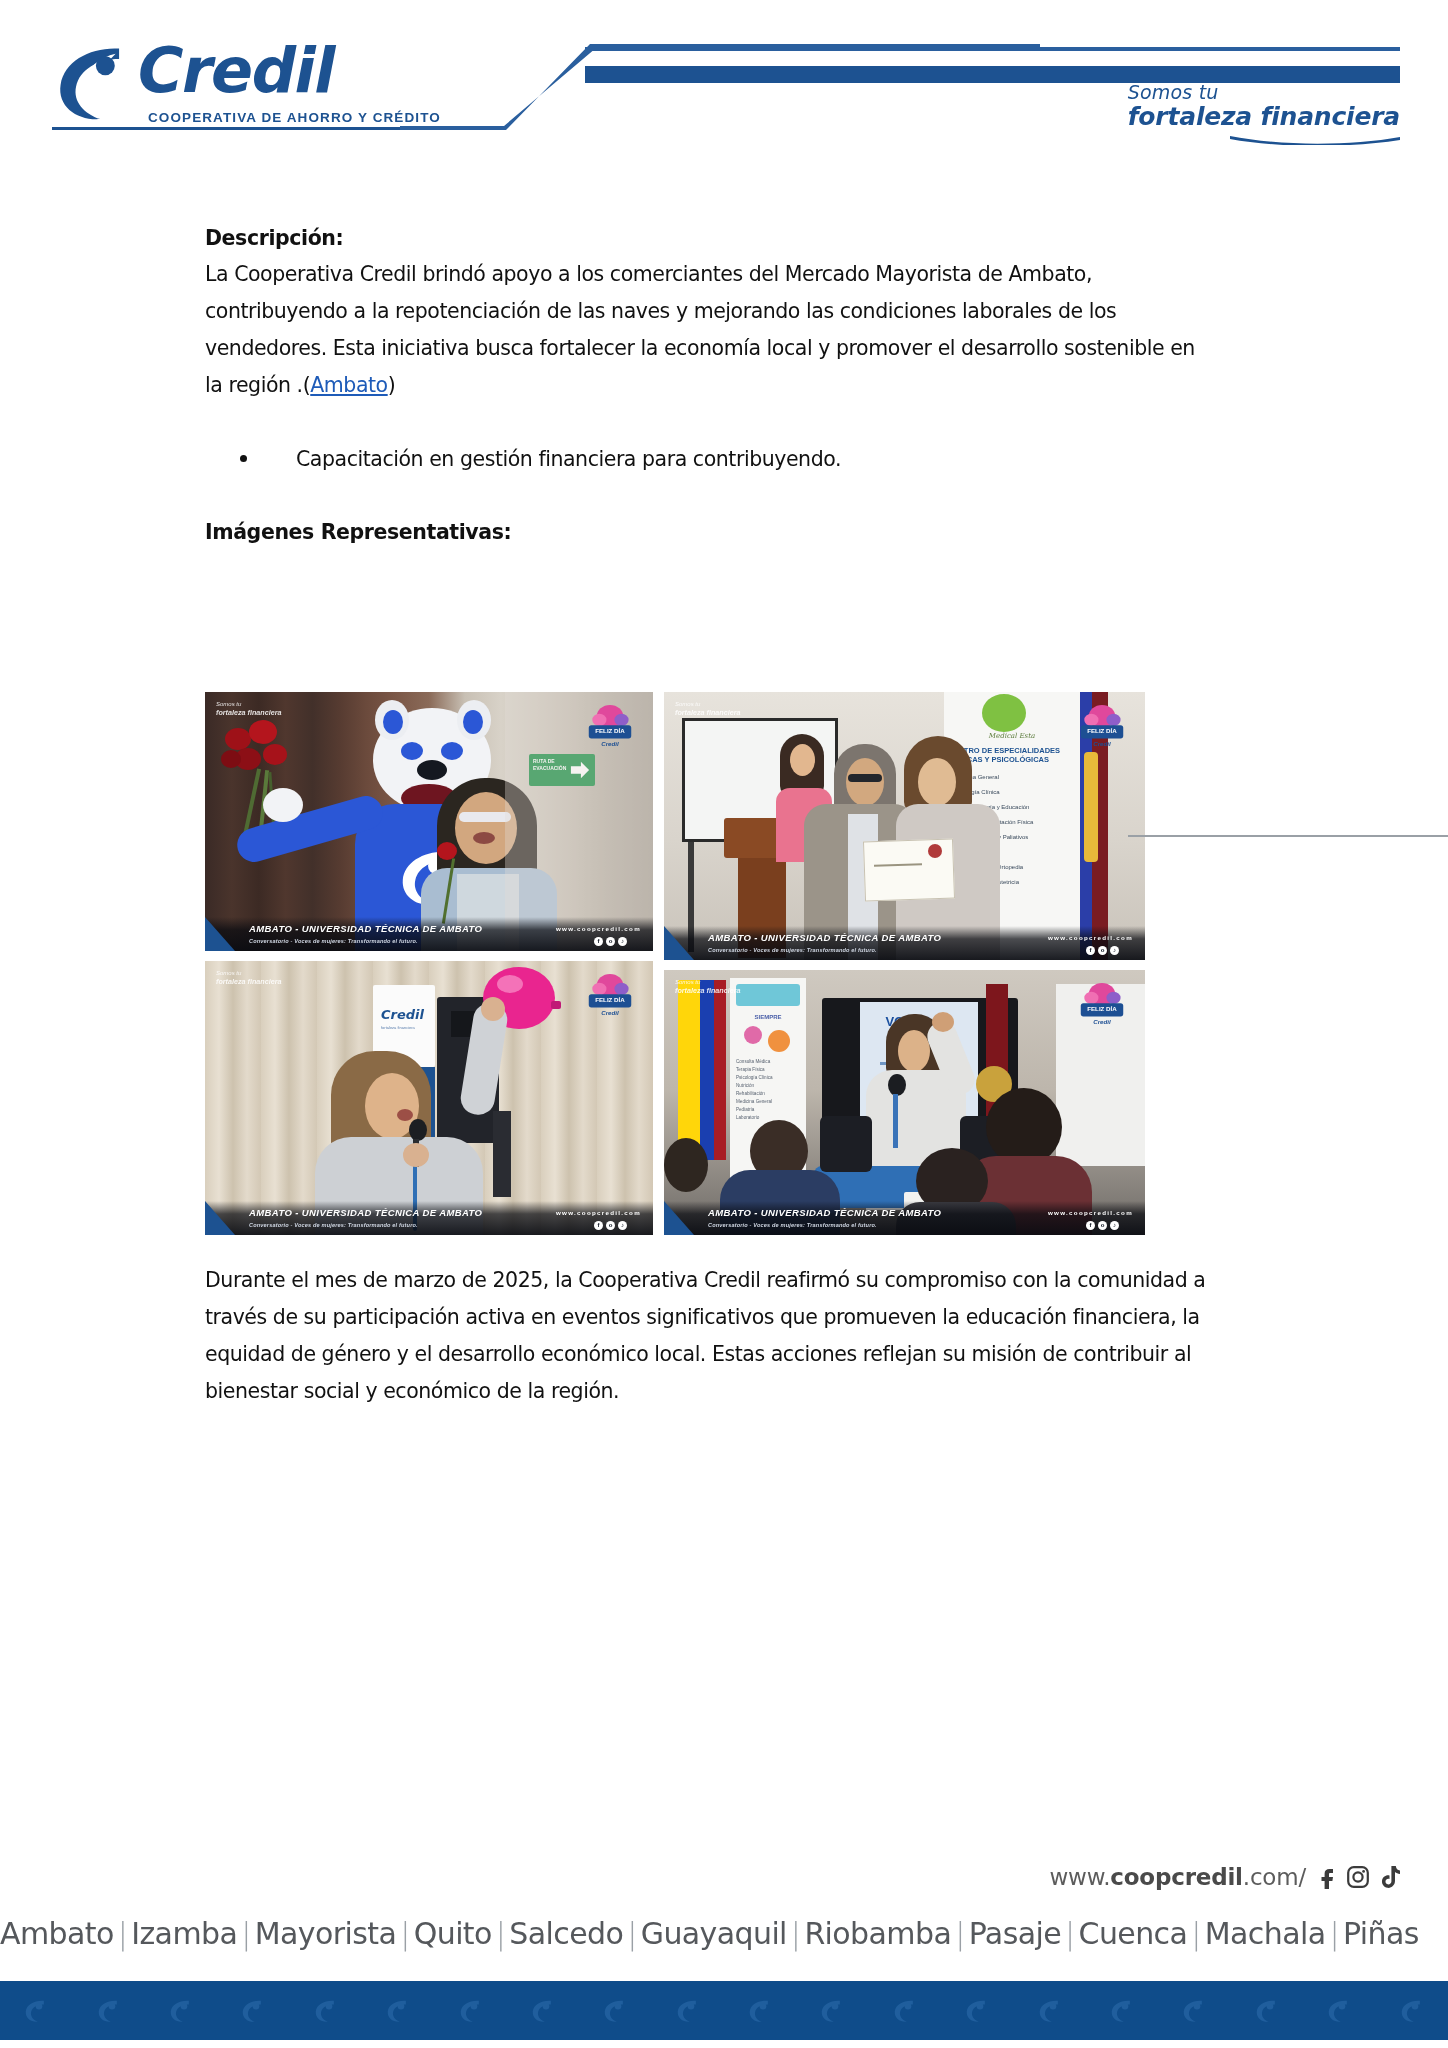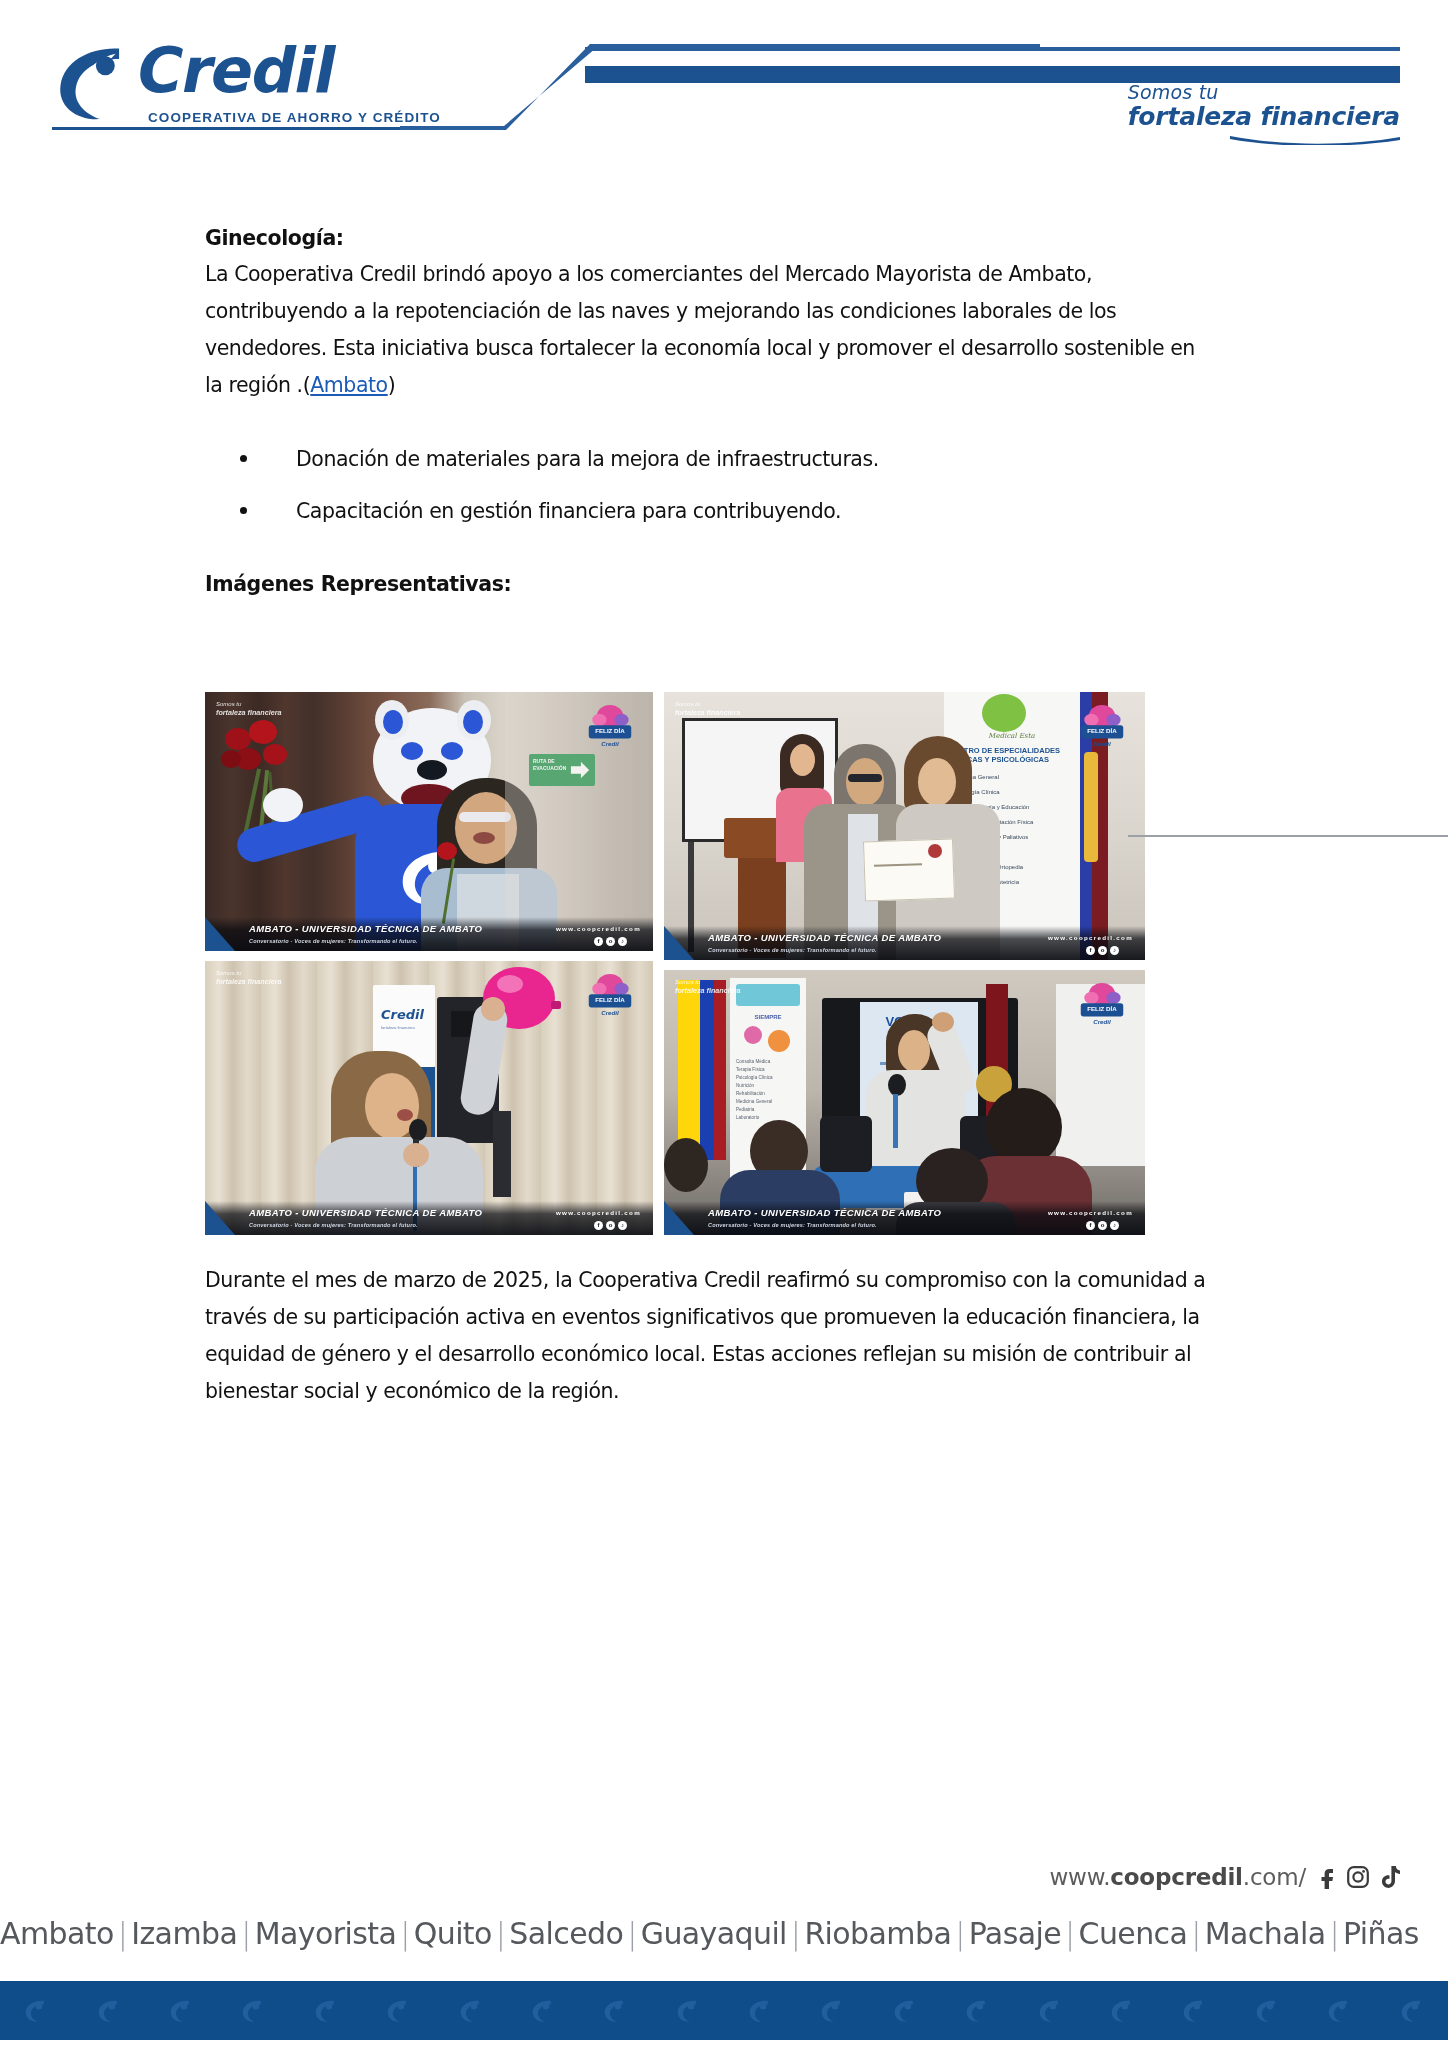--- a/index.html
+++ b/index.html
@@ -395,27 +395,26 @@
     <div class="slogan-line1">Somos tu</div>
     <div class="slogan-line2">fortaleza financiera</div>
   </div>
   <svg class="slogan-swoop" viewBox="0 0 170 10" preserveAspectRatio="none">
     <path d="M0,1 C50,11 120,11 170,2 L170,5 C118,13 48,13 0,4 Z" fill="#1d5291"></path>
   </svg>
 </div>
 
 <div class="content">
 
-  <h2 class="h-label">Ginecología:</h2>
+  <h2 class="h-label">Descripción:</h2>
   <p class="para"><span>La Cooperativa Credil brindó apoyo a los comerciantes del Mercado Mayorista de Ambato, contribuyendo a la repotenciación de las naves y mejorando las condiciones laborales de los vendedores. Esta iniciativa busca fortalecer la economía local y promover el desarrollo sostenible en la región .(</span><a class="link" href="#">Ambato</a><span>)</span></p>
 
   <div class="gap-md"></div>
 
   <ul class="bullets">
-    <li><span class="bullet-dot"></span><span>Donación de materiales para la mejora de infraestructuras.</span></li>
     <li><span class="bullet-dot"></span><span>Capacitación en gestión financiera para contribuyendo.</span></li>
   </ul>
 
   <div class="gap-sm"></div>
   <h2 class="h-label">Imágenes Representativas:</h2>
 </div>
 
 <div class="img-grid">
 
   <div class="photo photo-tl">

